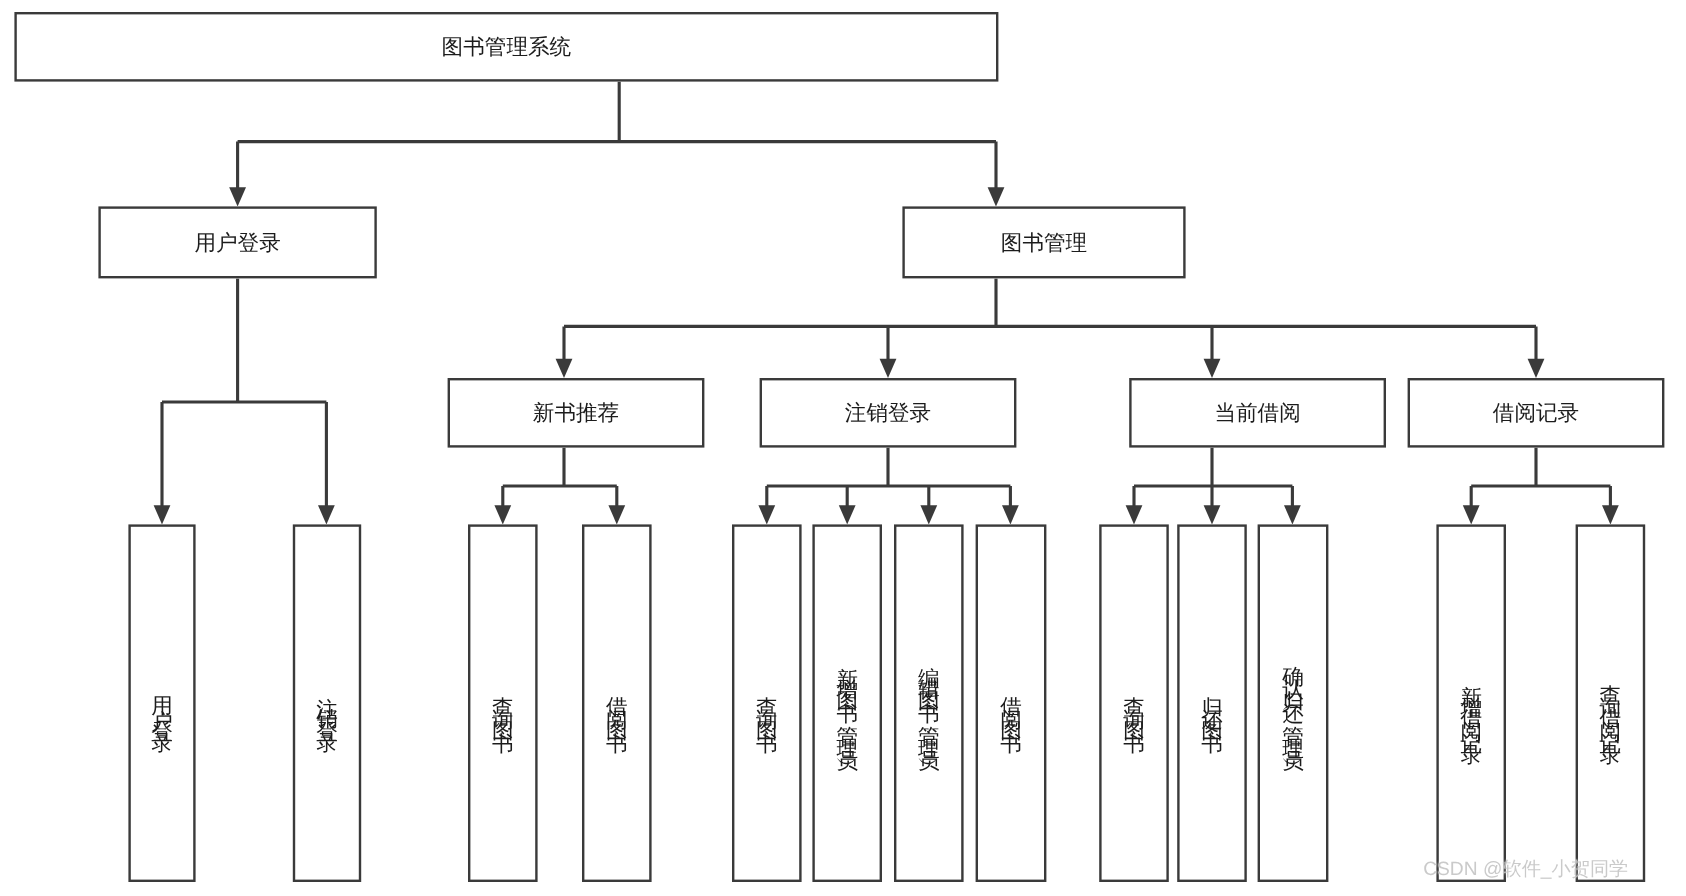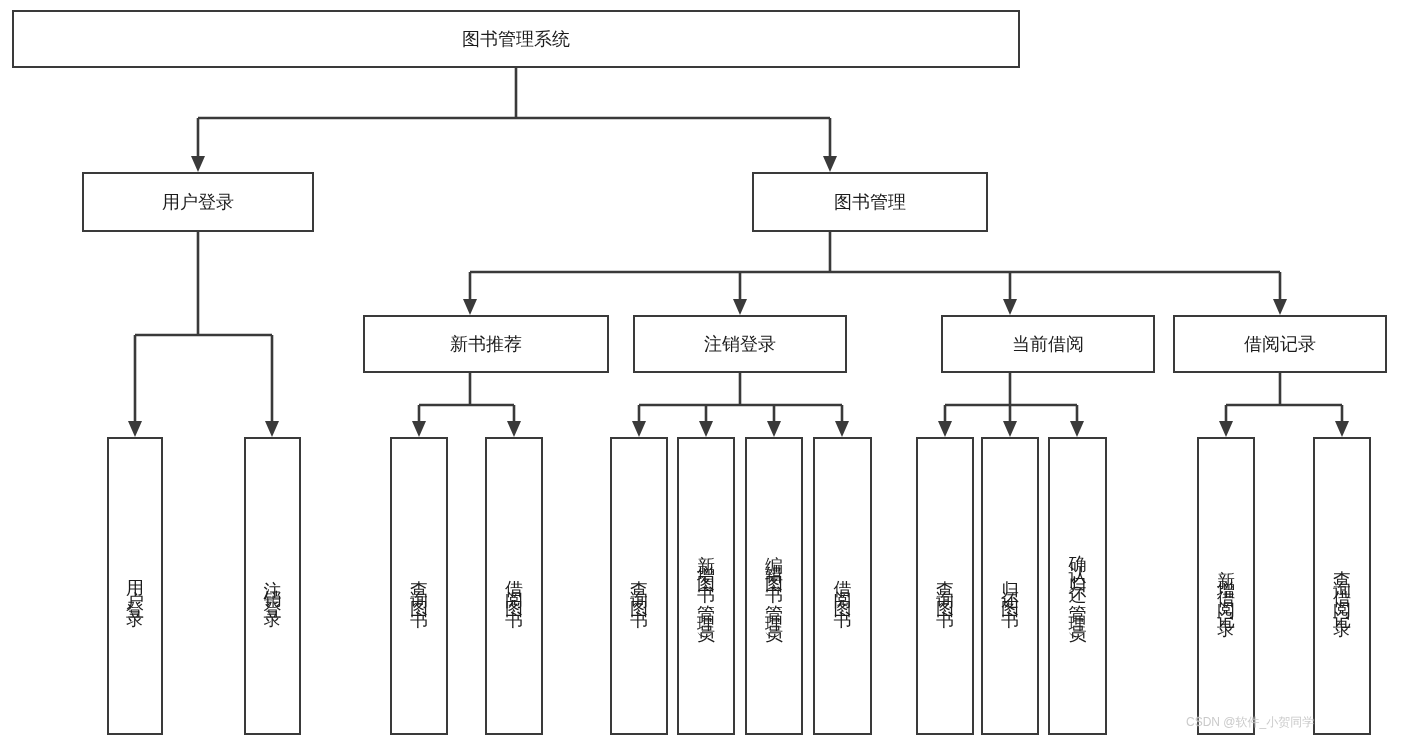--- a/index.html
+++ b/index.html
@@ -45,21 +45,21 @@
   }
   .node.vert .lbl{
     writing-mode:vertical-rl;
     line-height:1;
     letter-spacing:10px;
     font-size:18px;
   }
   .watermark{
     position:absolute;
     left:1186px;top:714px;
-    font-size:12px;
+    font-size:16px;
     color:var(--c-watermark);
     opacity:.9;
     white-space:nowrap;
     text-shadow:0 0 2px #ffffff;
     z-index:5;
     text-align:center;
   }
 </style>
 </head>
 <body>
@@ -95,32 +95,32 @@
     <path d="M1010 373 V405 M945 405 H1077 M945 405 V423 M1010 405 V423 M1077 405 V423"></path>
     <polygon points="938,421 952,421 945,437"></polygon>
     <polygon points="1003,421 1017,421 1010,437"></polygon>
     <polygon points="1070,421 1084,421 1077,437"></polygon>
 
     <path d="M1280 373 V405 M1226 405 H1342 M1226 405 V423 M1342 405 V423"></path>
     <polygon points="1219,421 1233,421 1226,437"></polygon>
     <polygon points="1335,421 1349,421 1342,437"></polygon>
   </svg>
 
-  <div class="node" style="left:12px;top:10px;width:1008px;height:58px">
+  <div class="node" style="left:12px;top:10px;width:820px;height:58px">
     <span class="lbl">图书管理系统</span>
   </div>
 
   <div class="node" style="left:82px;top:172px;width:232px;height:60px">
     <span class="lbl">用户登录</span>
   </div>
   <div class="node" style="left:752px;top:172px;width:236px;height:60px">
     <span class="lbl">图书管理</span>
   </div>
 
-  <div class="node" style="left:363px;top:315px;width:246px;height:58px">
+  <div class="node" style="left:373px;top:315px;width:214px;height:58px">
     <span class="lbl">新书推荐</span>
   </div>
   <div class="node" style="left:633px;top:315px;width:214px;height:58px">
     <span class="lbl">注销登录</span>
   </div>
   <div class="node" style="left:941px;top:315px;width:214px;height:58px">
     <span class="lbl">当前借阅</span>
   </div>
   <div class="node" style="left:1173px;top:315px;width:214px;height:58px">
     <span class="lbl">借阅记录</span>

